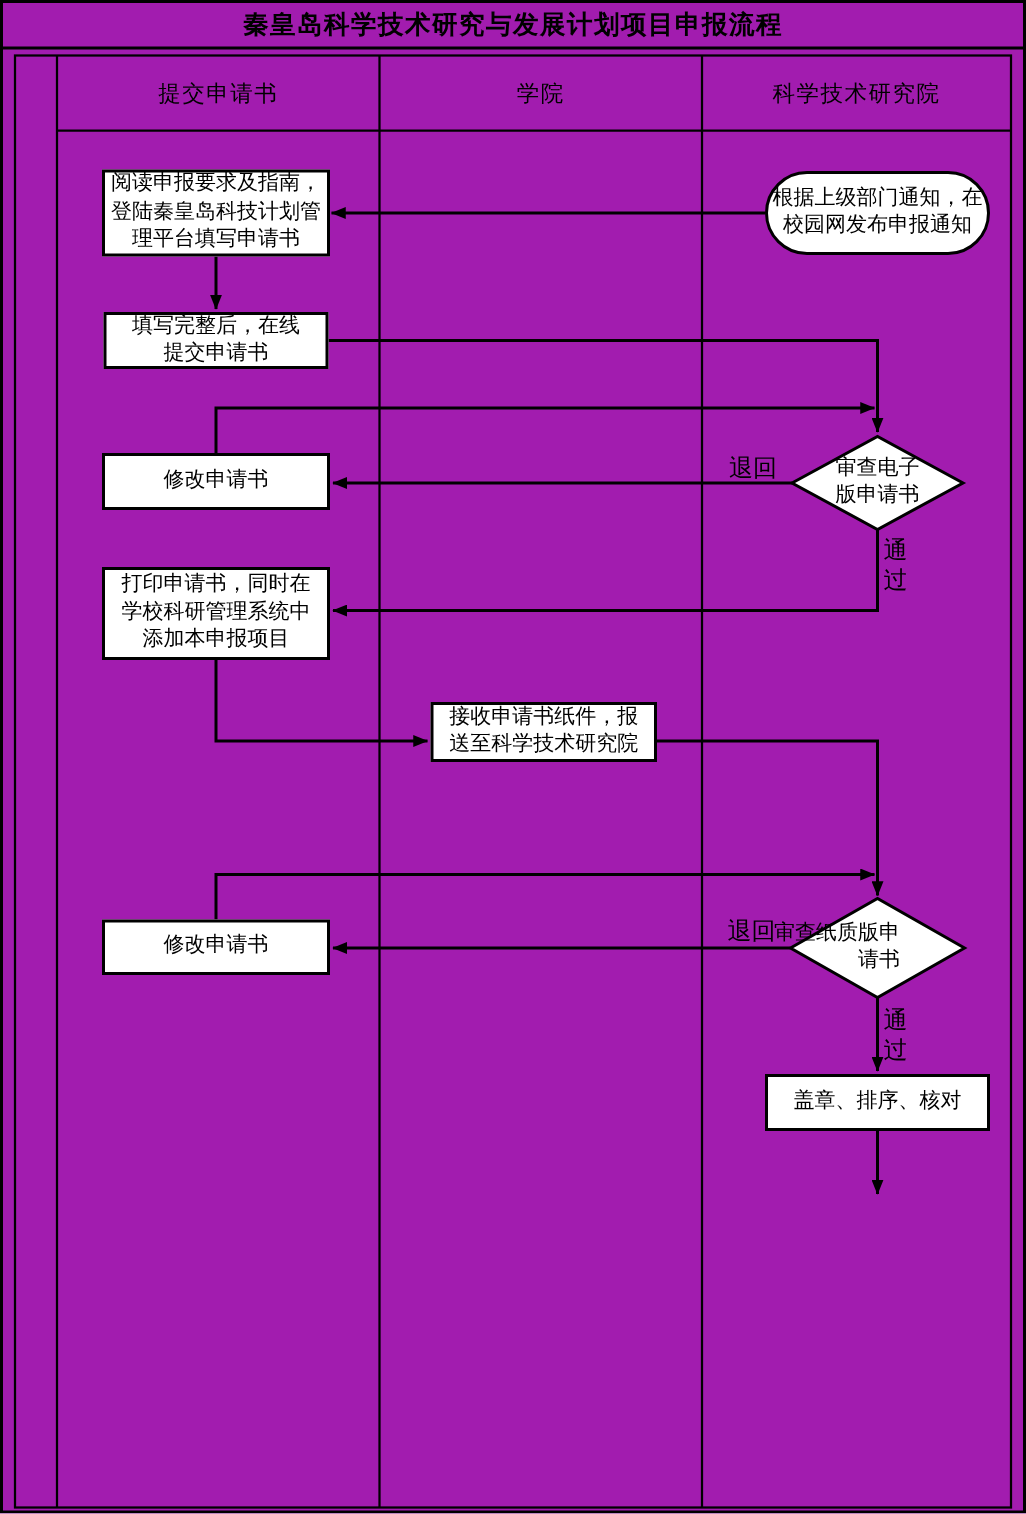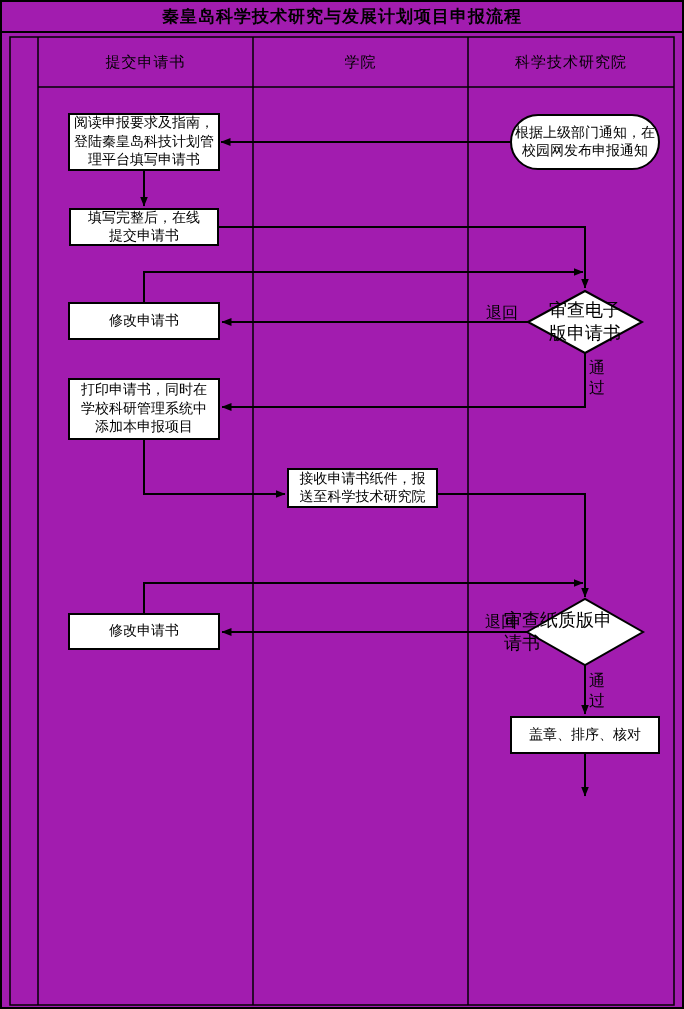--- a/index.html
+++ b/index.html
@@ -22,21 +22,21 @@
     font-size:15px; letter-spacing:1px;
   }
   .node {
     position:absolute; box-sizing:border-box; border:2px solid #000; background:#fff;
     display:flex; align-items:center; justify-content:center;
     text-align:center; font-size:14px; line-height:1.32; white-space:pre-line;
   }
   .stadium { border-radius:28px; }
   .dtext {
     position:absolute; display:flex; align-items:center; justify-content:center;
-    text-align:left; font-size:18px; line-height:1.3; white-space:pre-line;
+    text-align:right; font-size:14px; line-height:1.3; white-space:pre-line;
   }
   .elabel { position:absolute; font-size:16px; line-height:1.25; text-align:center; }
   .elabel.vert { word-break:break-all; }
   sup.fnote { font-size:9px; vertical-align:super; }
 </style>
 </head>
 <body>
 
 <div class="page">
 

